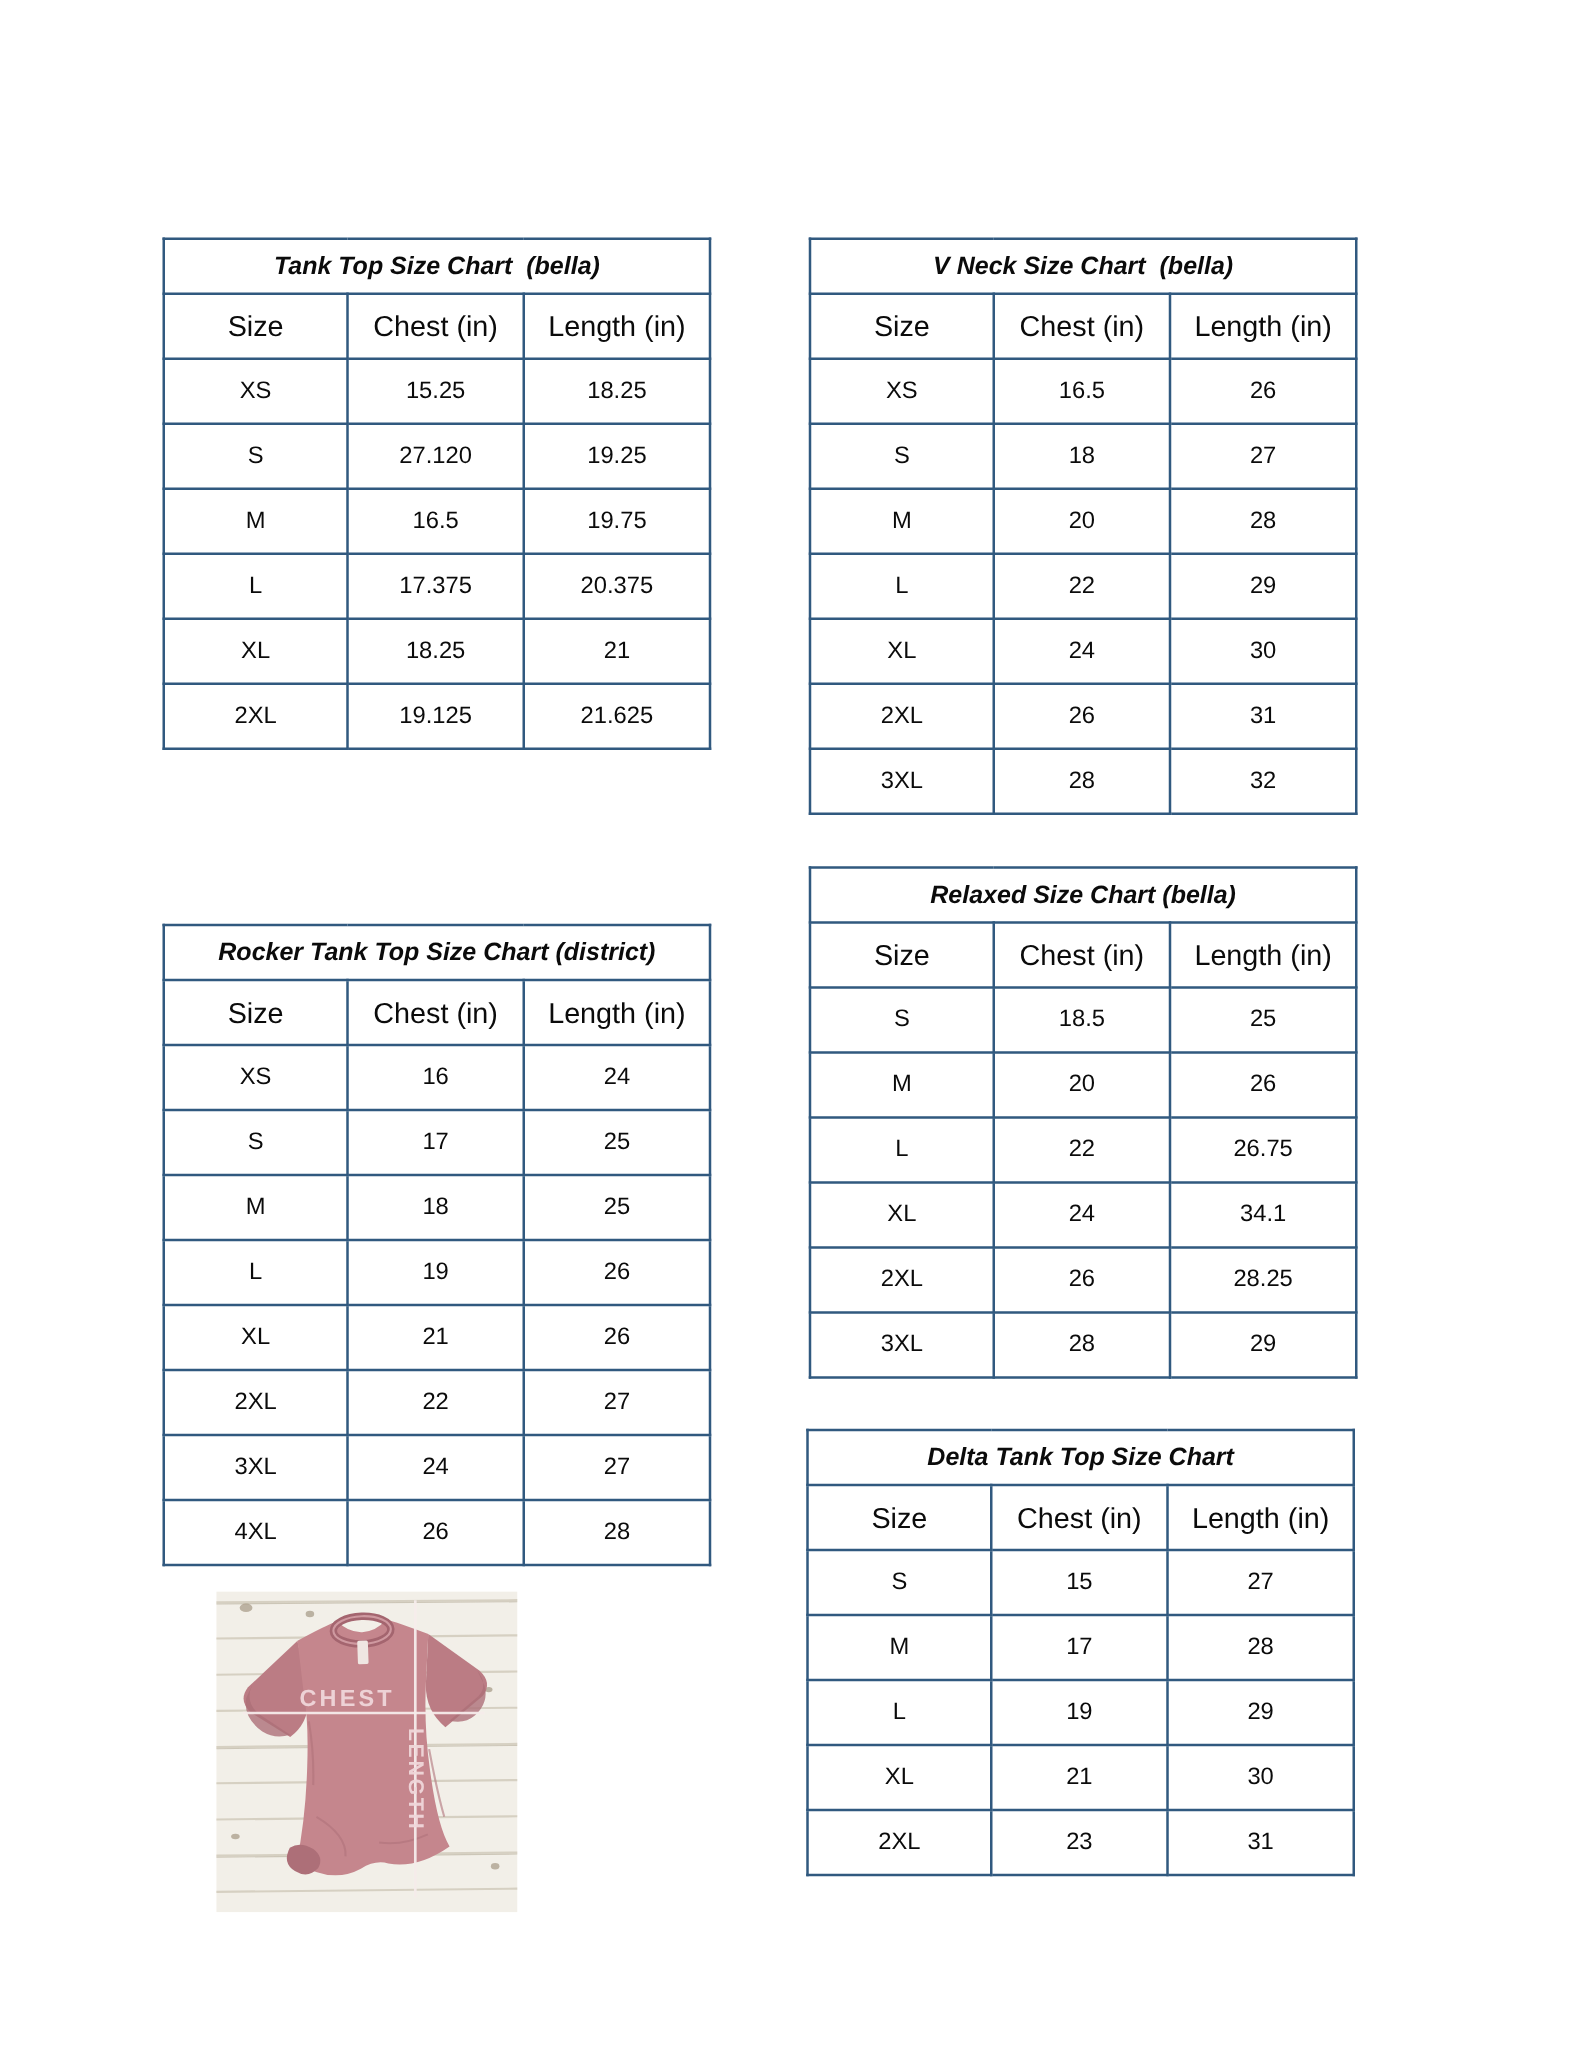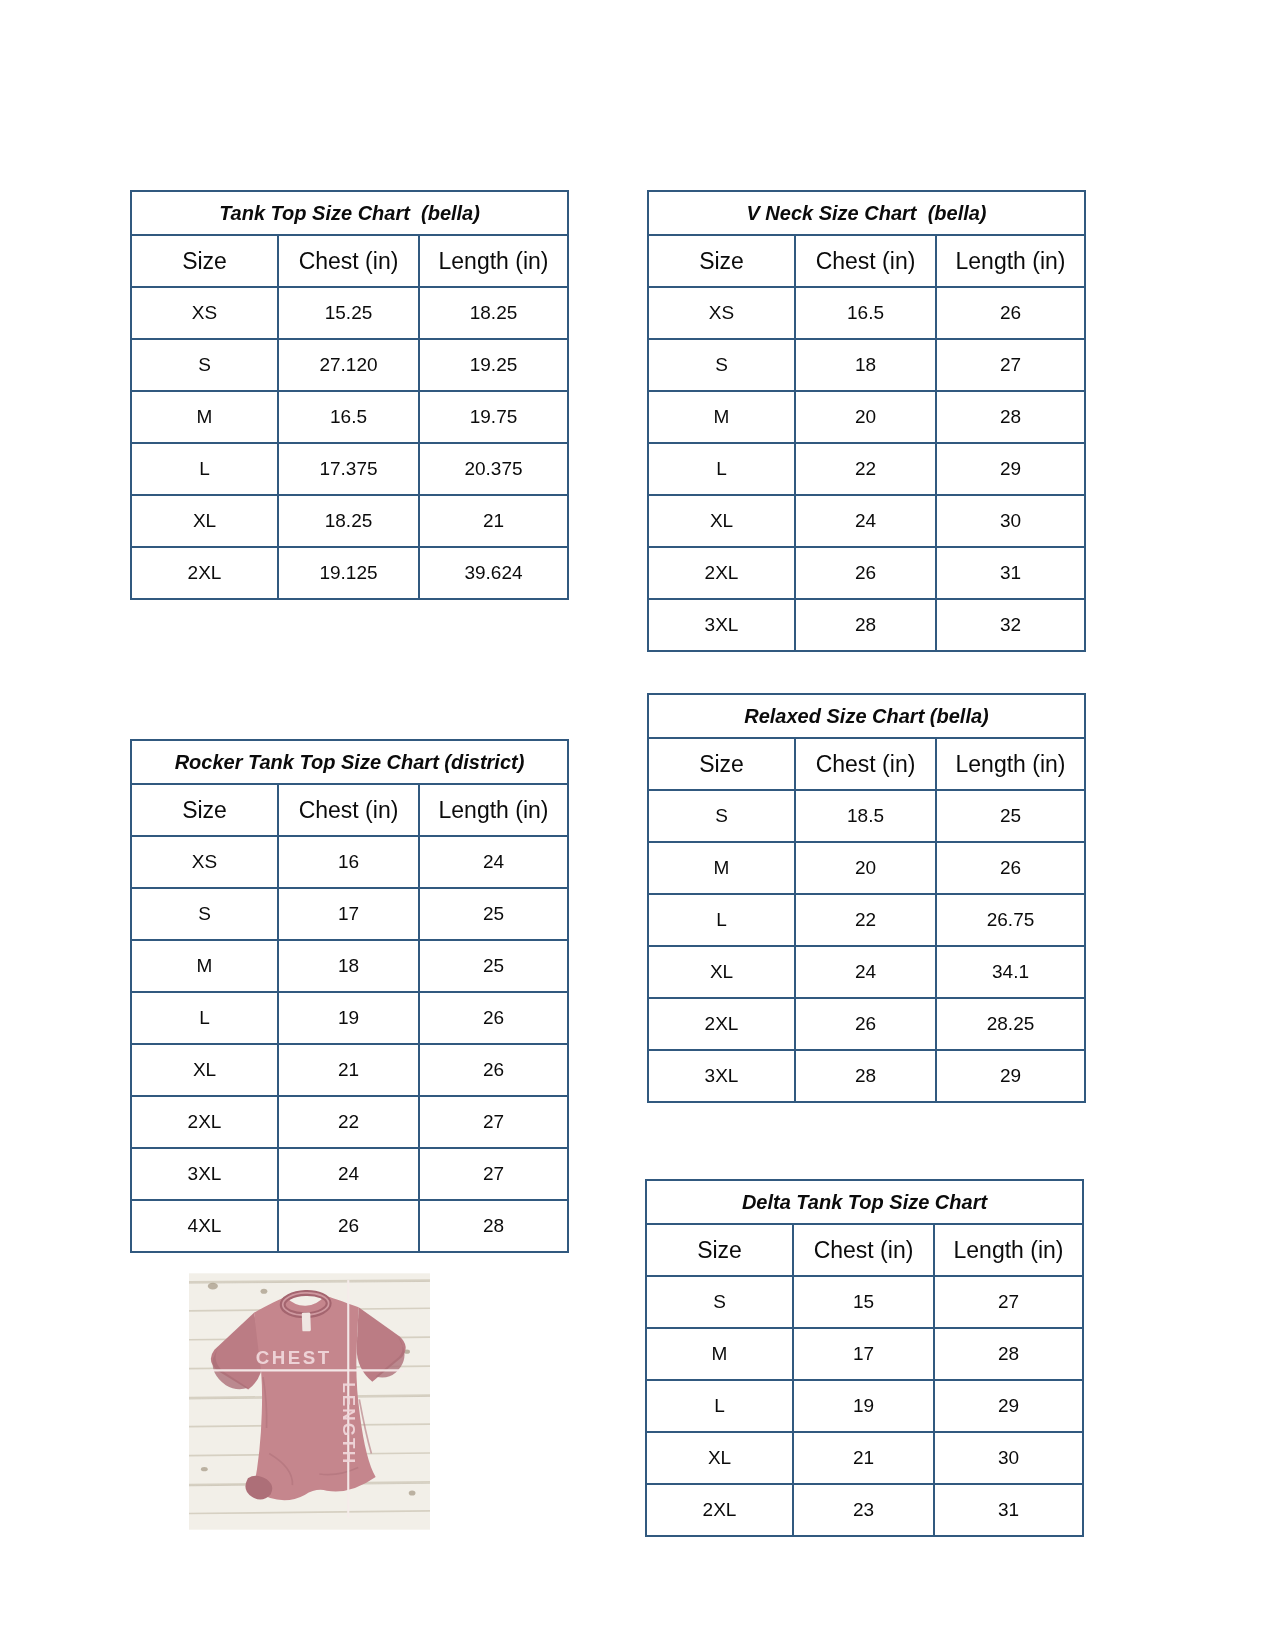--- a/index.html
+++ b/index.html
@@ -42,25 +42,25 @@
   .size-table tr.data-row td{font-size:19px;height:50px;}
 
   col.c-size{width:147px;}
   col.c-chest{width:141px;}
   col.c-length{width:149px;}
 
   #t-tank   {left:130px;top:190px;width:437px;}
   #t-vneck  {left:647px;top:190px;width:436px;}
   #t-rocker {left:130px;top:695px;width:437px;margin-top:44px;}
   #t-relaxed{left:647px;top:693px;width:436px;}
-  #t-delta  {left:645px;top:1179px;width:436px;}
+  #t-delta  {left:645px;top:1143px;width:436px;}
 
   .shirt-photo{
     position:absolute;
-    left:189px;top:1251px;
+    left:173px;top:1251px;
     width:241px;height:301px;
   }
   .shirt-photo svg{display:block;width:100%;height:100%;}
 </style>
 </head>
 <body>
 
 <div class="page">
 
   <table class="size-table" id="t-tank">
@@ -107,21 +107,21 @@
 
         <tr class="data-row">
           <td>XL</td>
           <td>18.25</td>
           <td>21</td>
         </tr>
 
         <tr class="data-row">
           <td>2XL</td>
           <td>19.125</td>
-          <td>39.624</td>
+          <td>21.625</td>
         </tr>
       </tbody>
   </table>
 
   <table class="size-table" id="t-vneck">
     <colgroup>
         <col class="c-size">
         <col class="c-chest">
         <col class="c-length">
       </colgroup>

